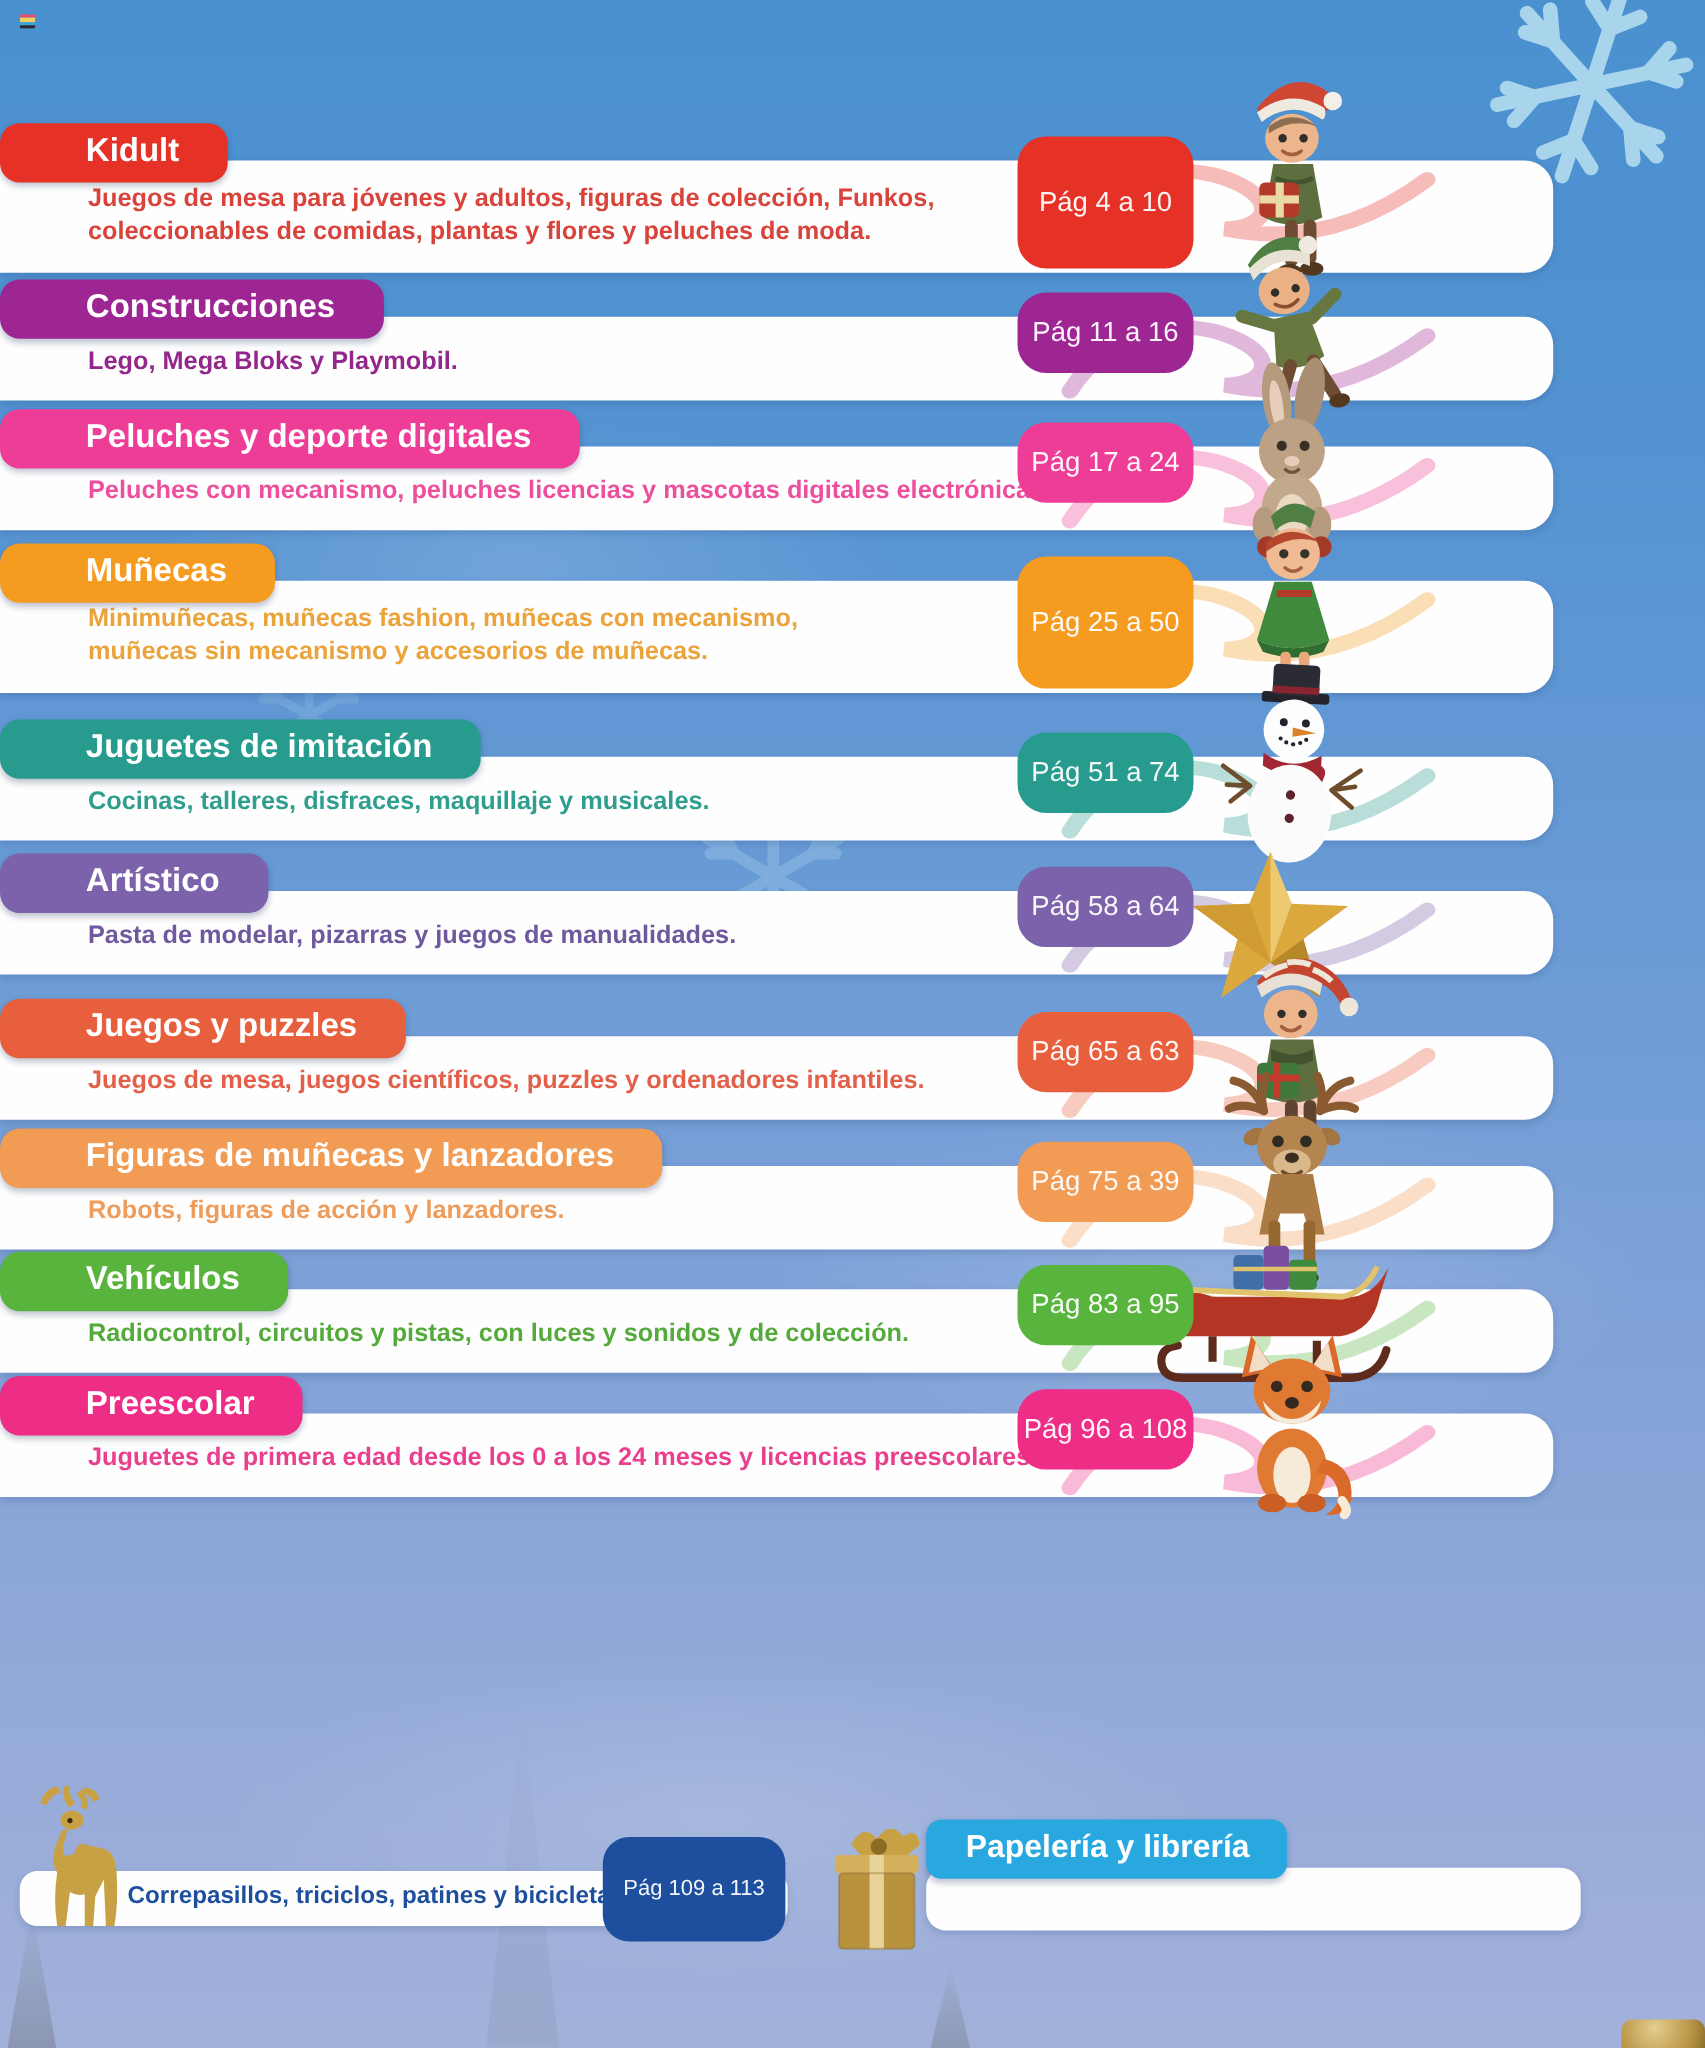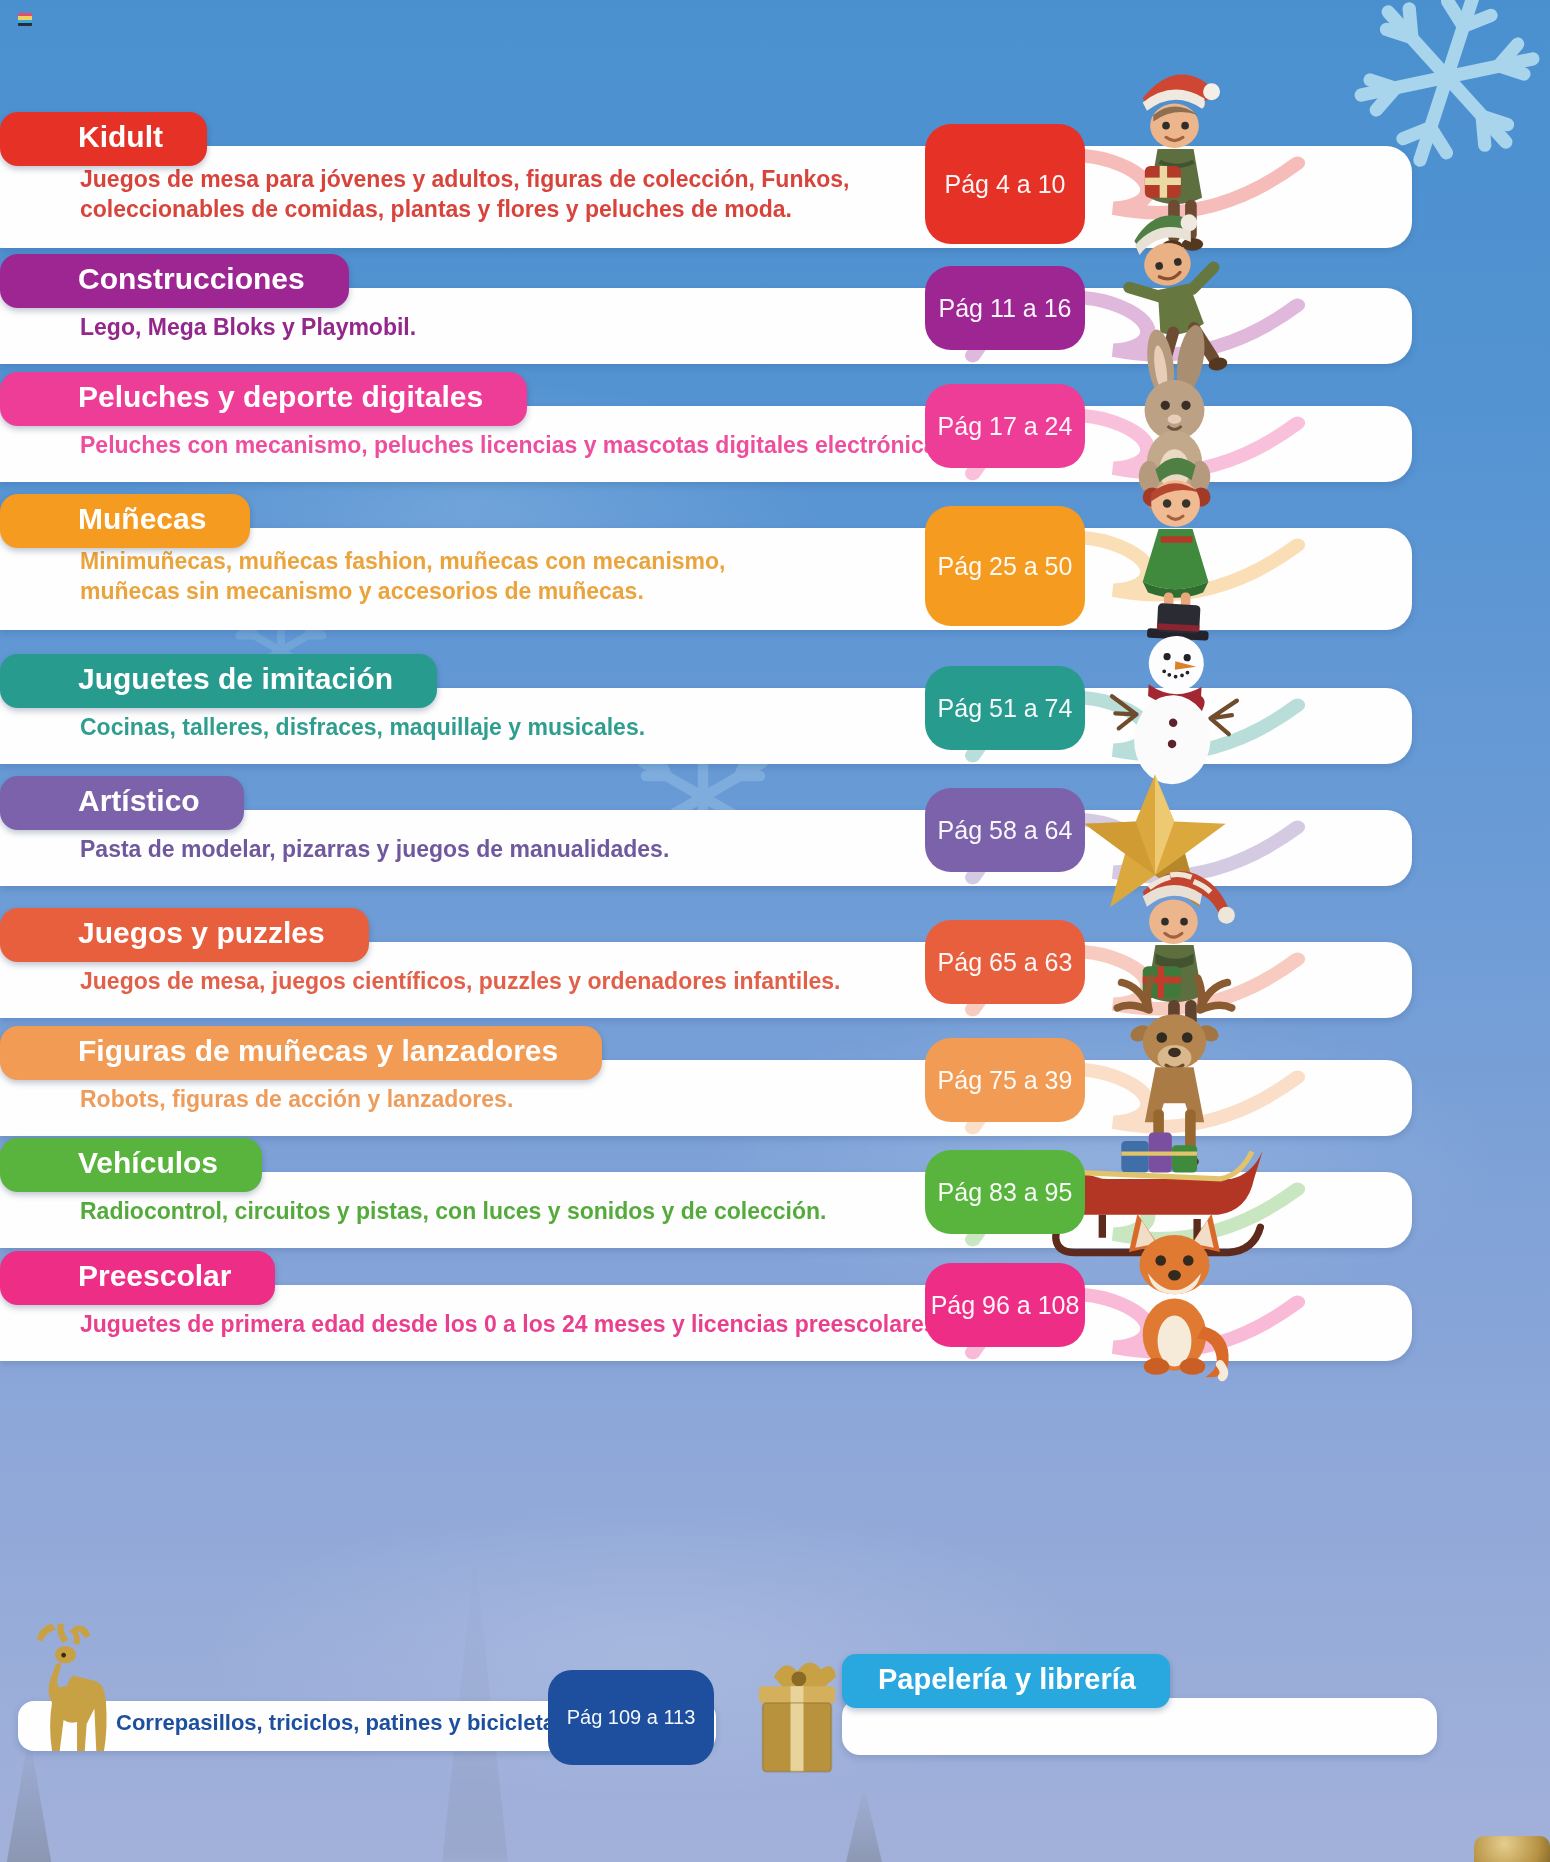--- a/index.html
+++ b/index.html
@@ -52,21 +52,21 @@
   .desc{position:absolute;left:80px;top:58px;margin:0;font-size:23px;font-weight:700;line-height:1.32;
         white-space:nowrap;z-index:2;color:var(--tc);}
   .row:nth-child(1) .desc,.row:nth-child(4) .desc{white-space:normal;top:52px;}
   .row:nth-child(1) .desc{max-width:830px;}
   .row:nth-child(4) .desc{max-width:690px;}
 
   .pill{position:absolute;left:0;top:0;height:50px;display:flex;align-items:center;
         padding:0 44px 4px 78px;background:var(--c);border-radius:18px;color:#ffffff;
         font-size:30px;font-weight:700;z-index:4;box-shadow:0 3px 6px rgba(25,45,90,.28);}
 
-  .badge{position:absolute;left:925px;top:12px;width:160px;height:84px;background:var(--c);
+  .badge{position:absolute;left:925px;top:12px;width:160px;height:73px;background:var(--c);
          border-radius:26px;display:flex;align-items:center;justify-content:center;
          color:rgba(255,255,255,.95);font-size:25px;z-index:4;}
   .row:nth-child(1) .badge,.row:nth-child(4) .badge{height:120px;}
 
   .swoosh{position:absolute;left:938px;top:26px;width:388px;height:108px;z-index:2;pointer-events:none;}
   .char{position:absolute;left:1092px;top:-52px;width:165px;height:196px;z-index:3;
         display:flex;align-items:flex-end;justify-content:center;pointer-events:none;}
   .char svg{width:100%;height:100%;}
   .row:nth-child(6) .char{left:1080px;top:-8px;width:150px;height:150px;}
   .row:nth-child(9) .char{left:1030px;top:-16px;width:250px;height:158px;}

